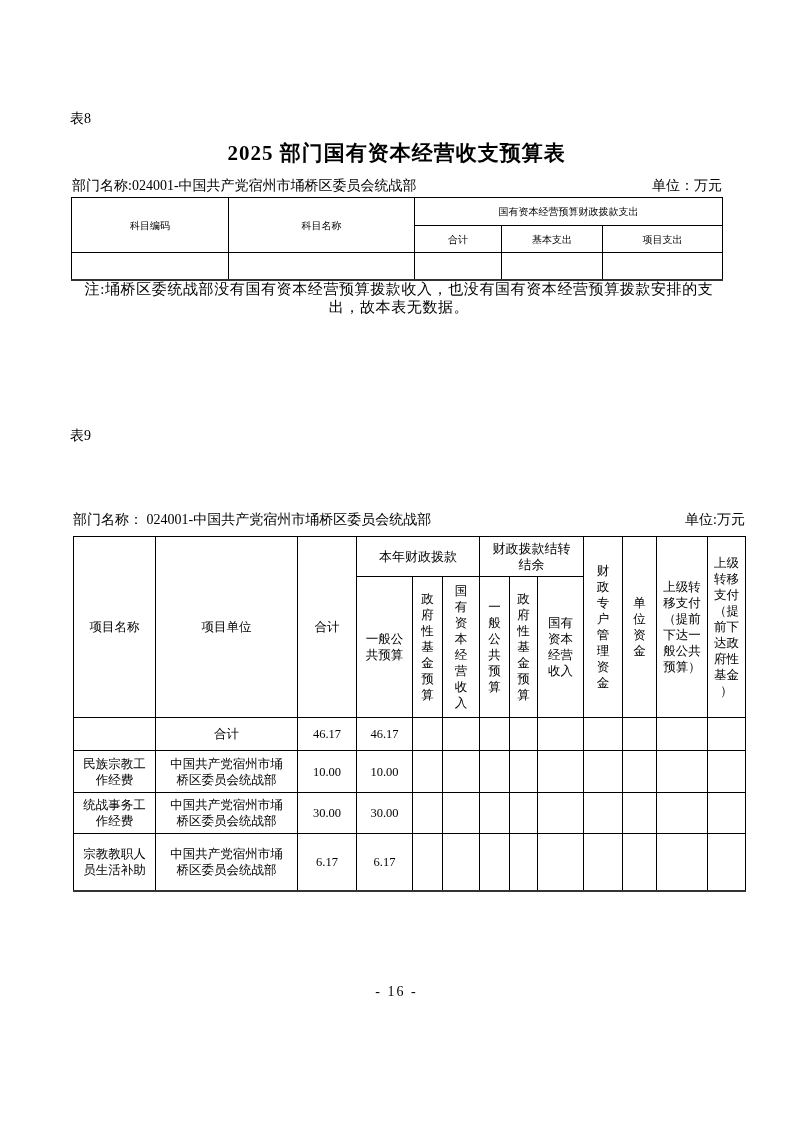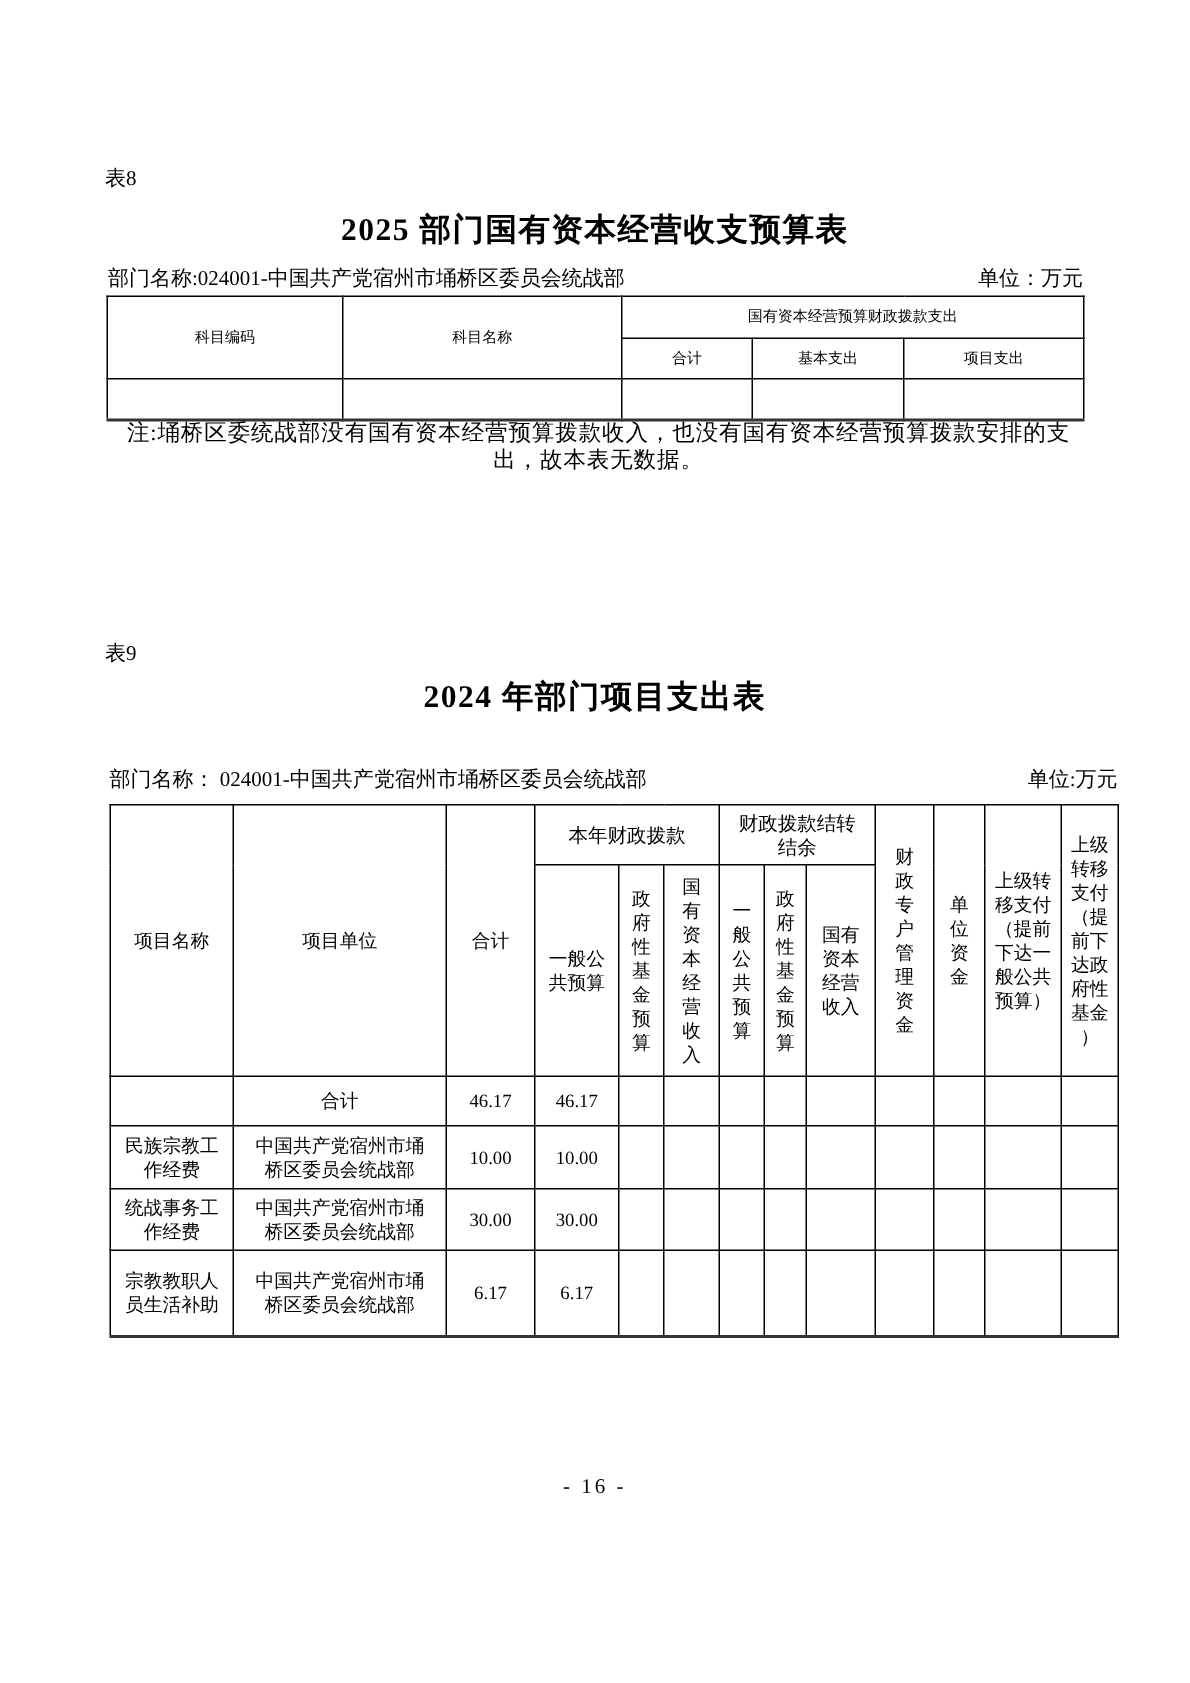--- a/index.html
+++ b/index.html
@@ -96,21 +96,20 @@
         <td></td>
         <td></td>
       </tr>
     </tbody>
   </table>
 
   <div class="abs note" style="left:71px; top:281px; width:656px;">注:埇桥区委统战部没有国有资本经营预算拨款收入，也没有国有资本经营预算拨款安排的支出，故本表无数据。</div>
 
   <div class="abs tbl-label" style="left:70px; top:427px;">表9</div>
 
-  <div class="abs doc-title" style="left:0; top:450px;">2024 年部门项目支出表</div>
 
   <div class="abs meta-row" style="left:73px; top:511px; width:672px;gap:36px;">
     <span>部门名称： 024001-中国共产党宿州市埇桥区委员会统战部</span>
     <span>单位:万元</span>
   </div>
 
   <table class="t9 abs" style="left:73px; top:536px; width:672px;">
     <colgroup>
       <col style="width:82px">
         <col style="width:142px">

